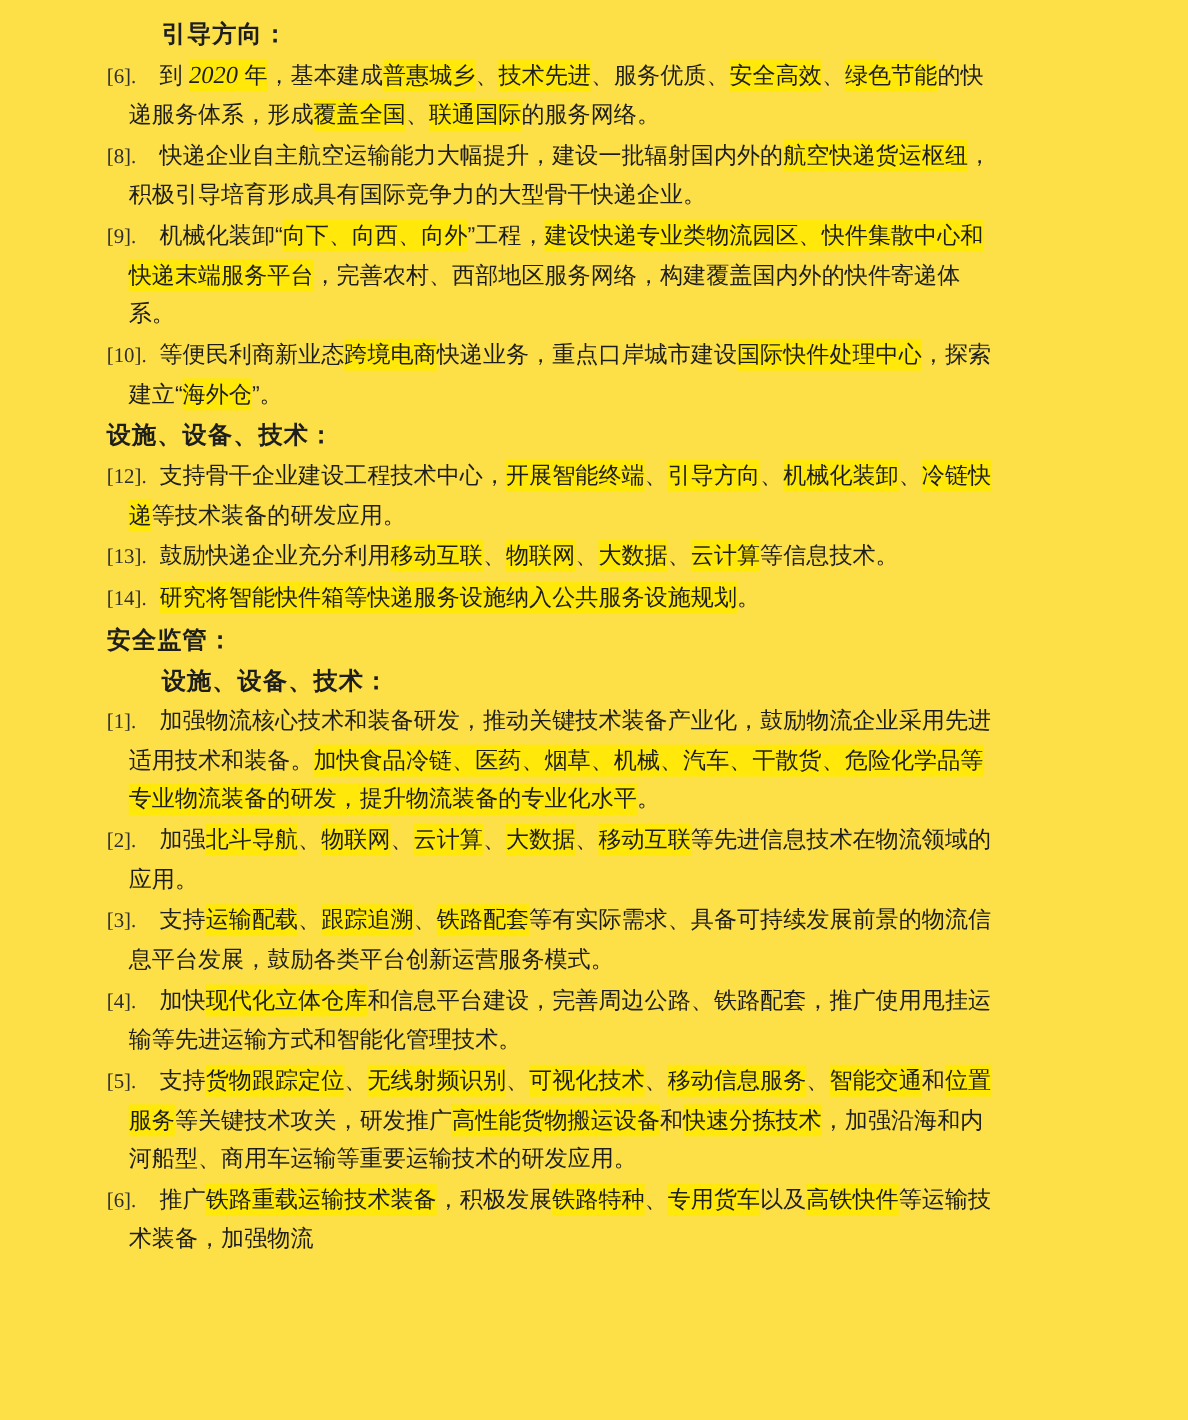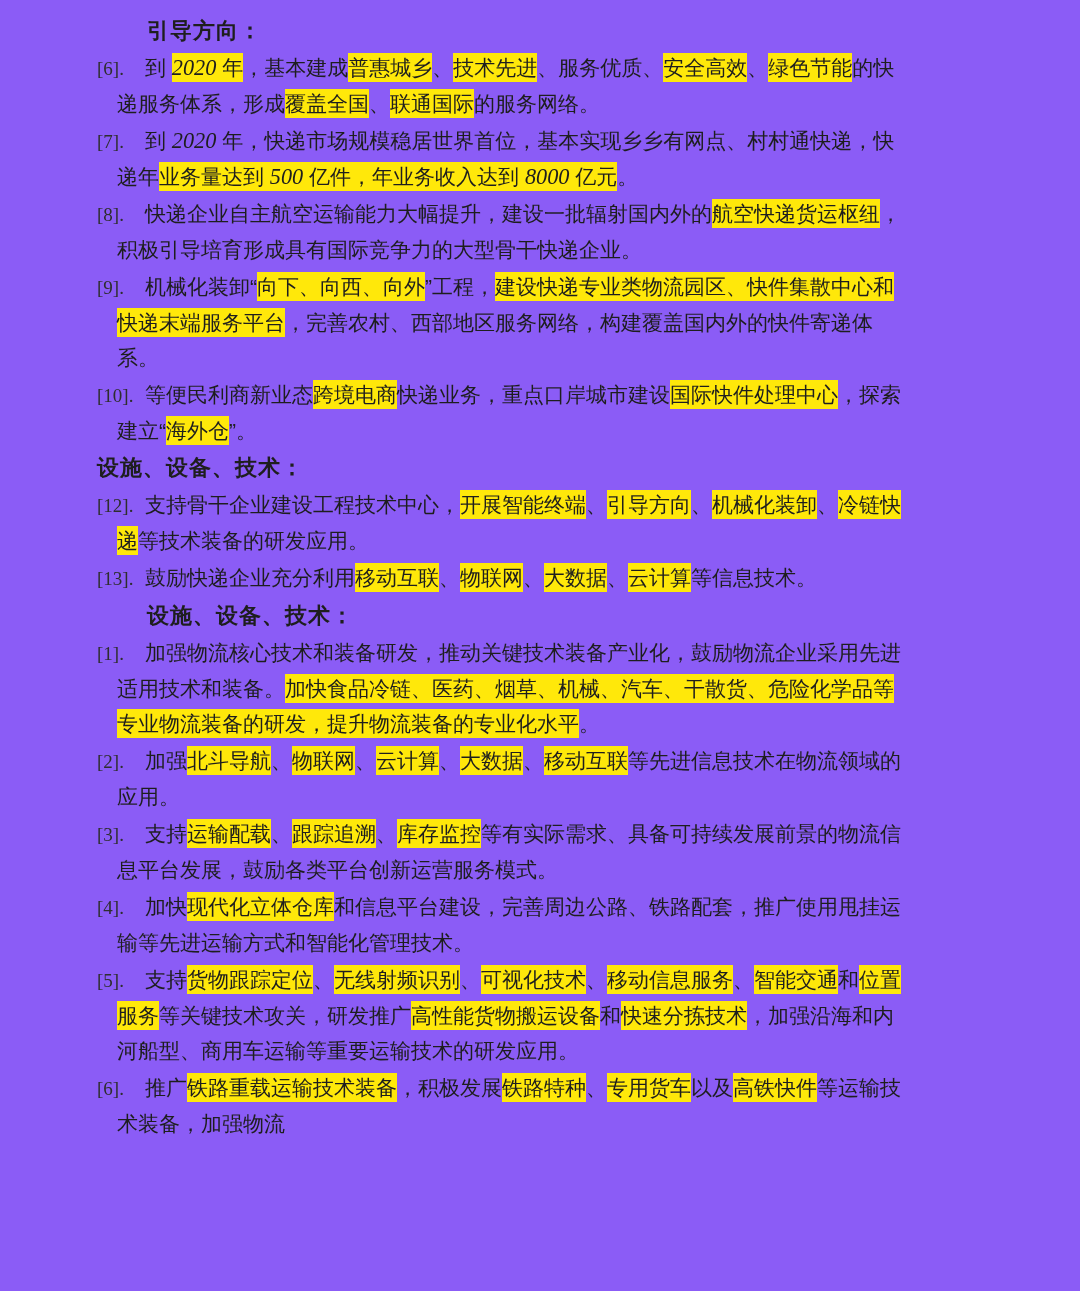--- a/index.html
+++ b/index.html
@@ -4,21 +4,21 @@
 <style>
   html, body {
     margin: 0;
     padding: 0;
     background: #fcfcfc;
   }
   .page {
     position: relative;
     width: 1080px;
     height: 1291px;
-    background: #8b5cf6;
+    background: #fde047;
     overflow: hidden;
     font-family: "Liberation Sans", sans-serif;
     color: #1e1e1e;
   }
   .doc {
     padding: 13px 0 0 97px;
     width: 830px;
   }
   .block { margin-bottom: 2px; }
   .heading {
@@ -63,28 +63,29 @@
     font-style: italic;
   }
 </style>
 </head>
 <body>
 
 <div class="page">
   <div class="doc">
       <div class="heading block indent-1">引导方向：</div>
       <div class="item block"><span class="marker">[6].</span><span class="run">到 </span><span class="run hl"><span class="num">2020</span> 年</span><span class="run">，基本建成</span><span class="run hl">普惠城乡</span><span class="run">、</span><span class="run hl">技术先进</span><span class="run">、服务优质、</span><span class="run hl">安全高效</span><span class="run">、</span><span class="run hl">绿色节能</span><span class="run">的快递服务体系，形成</span><span class="run hl">覆盖全国</span><span class="run">、</span><span class="run hl">联通国际</span><span class="run">的服务网络。</span></div>
-      <div class="item block"><span class="marker">[7].</span><span class="run">到 <span class="num">2020</span> 年，快递市场规模稳居世界首位，基本实现乡乡有网点、村村通快递，快递年</span><span class="run hl">业务量达到 <span class="num">500</span> 亿件，年业务收入达到 <span class="num">8000</span> 亿元</span><span class="run">。</span></div>
       <div class="item block"><span class="marker">[8].</span><span class="run">快递企业自主航空运输能力大幅提升，建设一批辐射国内外的</span><span class="run hl">航空快递货运枢纽</span><span class="run">，积极引导培育形成具有国际竞争力的大型骨干快递企业。</span></div>
       <div class="item block"><span class="marker">[9].</span><span class="run">机械化装卸“</span><span class="run hl">向下、向西、向外</span><span class="run">”工程，</span><span class="run hl">建设快递专业类物流园区、快件集散中心和快递末端服务平台</span><span class="run">，完善农村、西部地区服务网络，构建覆盖国内外的快件寄递体系。</span></div>
       <div class="item block"><span class="marker">[10].</span><span class="run">等便民利商新业态</span><span class="run hl">跨境电商</span><span class="run">快递业务，重点口岸城市建设</span><span class="run hl">国际快件处理中心</span><span class="run">，探索建立“</span><span class="run hl">海外仓</span><span class="run">”。</span></div>
       <div class="heading block">设施、设备、技术：</div>
       <div class="item block"><span class="marker">[12].</span><span class="run">支持骨干企业建设工程技术中心，</span><span class="run hl">开展智能终端</span><span class="run">、</span><span class="run hl">引导方向</span><span class="run">、</span><span class="run hl">机械化装卸</span><span class="run">、</span><span class="run hl">冷链快递</span><span class="run">等技术装备的研发应用。</span></div>
       <div class="item block"><span class="marker">[13].</span><span class="run">鼓励快递企业充分利用</span><span class="run hl">移动互联</span><span class="run">、</span><span class="run hl">物联网</span><span class="run">、</span><span class="run hl">大数据</span><span class="run">、</span><span class="run hl">云计算</span><span class="run">等信息技术。</span></div>
+      <div class="item block"><span class="marker">[14].</span><span class="run hl">研究将智能快件箱等快递服务设施纳入公共服务设施规划</span><span class="run">。</span></div>
+      <div class="heading block">安全监管：</div>
       <div class="heading block indent-1">设施、设备、技术：</div>
       <div class="item block"><span class="marker">[1].</span><span class="run">加强物流核心技术和装备研发，推动关键技术装备产业化，鼓励物流企业采用先进适用技术和装备。</span><span class="run hl">加快食品冷链、医药、烟草、机械、汽车、干散货、危险化学品等专业物流装备的研发，提升物流装备的专业化水平</span><span class="run">。</span></div>
       <div class="item block"><span class="marker">[2].</span><span class="run">加强</span><span class="run hl">北斗导航</span><span class="run">、</span><span class="run hl">物联网</span><span class="run">、</span><span class="run hl">云计算</span><span class="run">、</span><span class="run hl">大数据</span><span class="run">、</span><span class="run hl">移动互联</span><span class="run">等先进信息技术在物流领域的应用。</span></div>
-      <div class="item block"><span class="marker">[3].</span><span class="run">支持</span><span class="run hl">运输配载</span><span class="run">、</span><span class="run hl">跟踪追溯</span><span class="run">、</span><span class="run hl">库存监控</span><span class="run">等有实际需求、具备可持续发展前景的物流信息平台发展，鼓励各类平台创新运营服务模式。</span></div>
+      <div class="item block"><span class="marker">[3].</span><span class="run">支持</span><span class="run hl">运输配载</span><span class="run">、</span><span class="run hl">跟踪追溯</span><span class="run">、</span><span class="run hl">铁路配套</span><span class="run">等有实际需求、具备可持续发展前景的物流信息平台发展，鼓励各类平台创新运营服务模式。</span></div>
       <div class="item block"><span class="marker">[4].</span><span class="run">加快</span><span class="run hl">现代化立体仓库</span><span class="run">和信息平台建设，完善周边公路、铁路配套，推广使用甩挂运输等先进运输方式和智能化管理技术。</span></div>
       <div class="item block"><span class="marker">[5].</span><span class="run">支持</span><span class="run hl">货物跟踪定位</span><span class="run">、</span><span class="run hl">无线射频识别</span><span class="run">、</span><span class="run hl">可视化技术</span><span class="run">、</span><span class="run hl">移动信息服务</span><span class="run">、</span><span class="run hl">智能交通</span><span class="run">和</span><span class="run hl">位置服务</span><span class="run">等关键技术攻关，研发推广</span><span class="run hl">高性能货物搬运设备</span><span class="run">和</span><span class="run hl">快速分拣技术</span><span class="run">，加强沿海和内河船型、商用车运输等重要运输技术的研发应用。</span></div>
       <div class="item block"><span class="marker">[6].</span><span class="run">推广</span><span class="run hl">铁路重载运输技术装备</span><span class="run">，积极发展</span><span class="run hl">铁路特种</span><span class="run">、</span><span class="run hl">专用货车</span><span class="run">以及</span><span class="run hl">高铁快件</span><span class="run">等运输技术装备，加强物流</span></div>
     </div>
 </div>
 
 </body></html>

